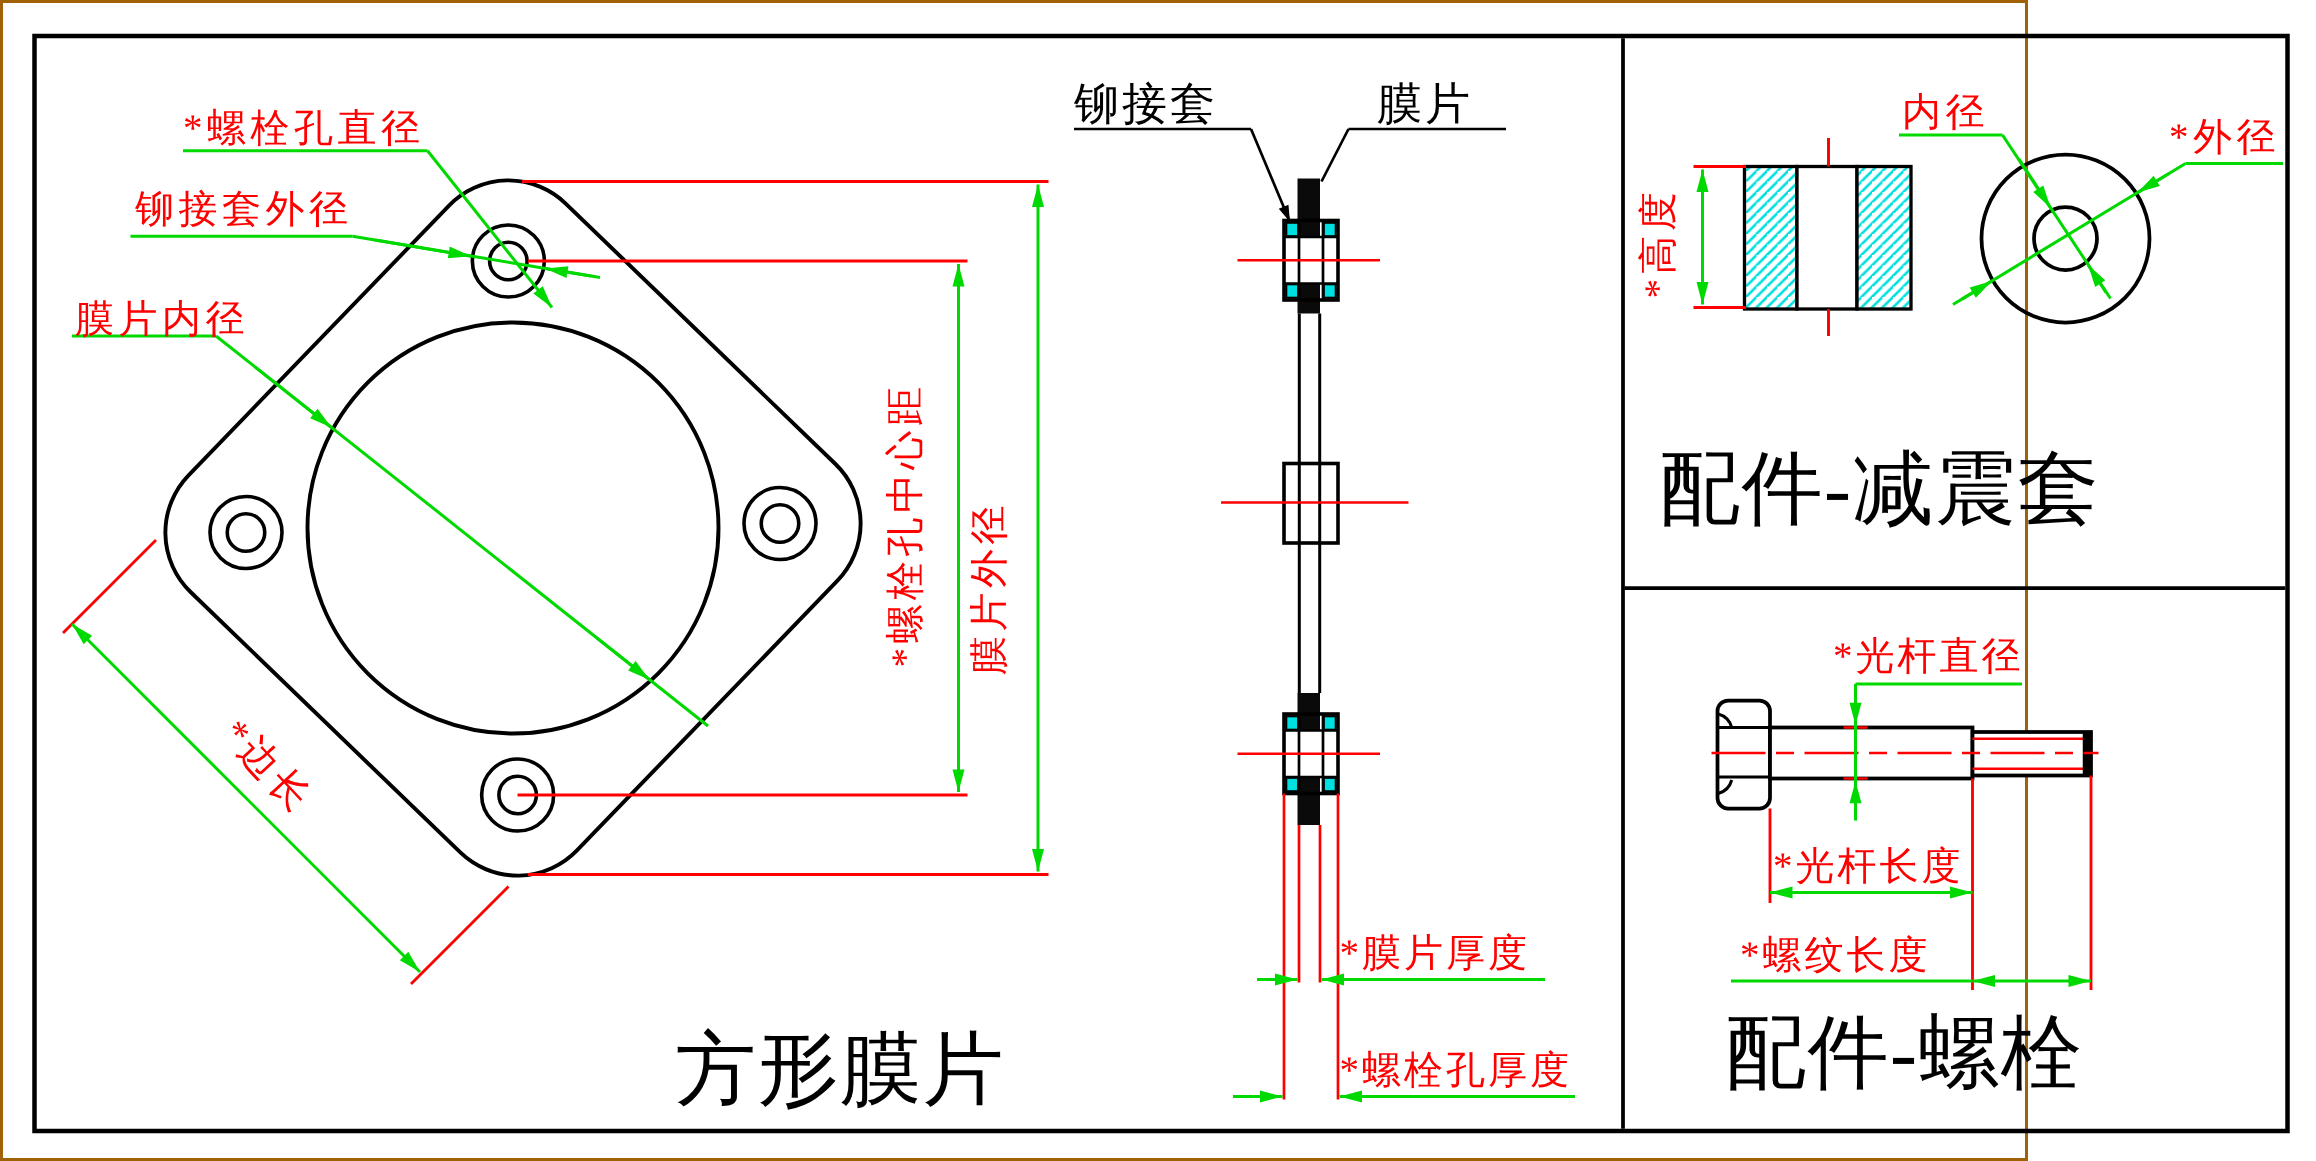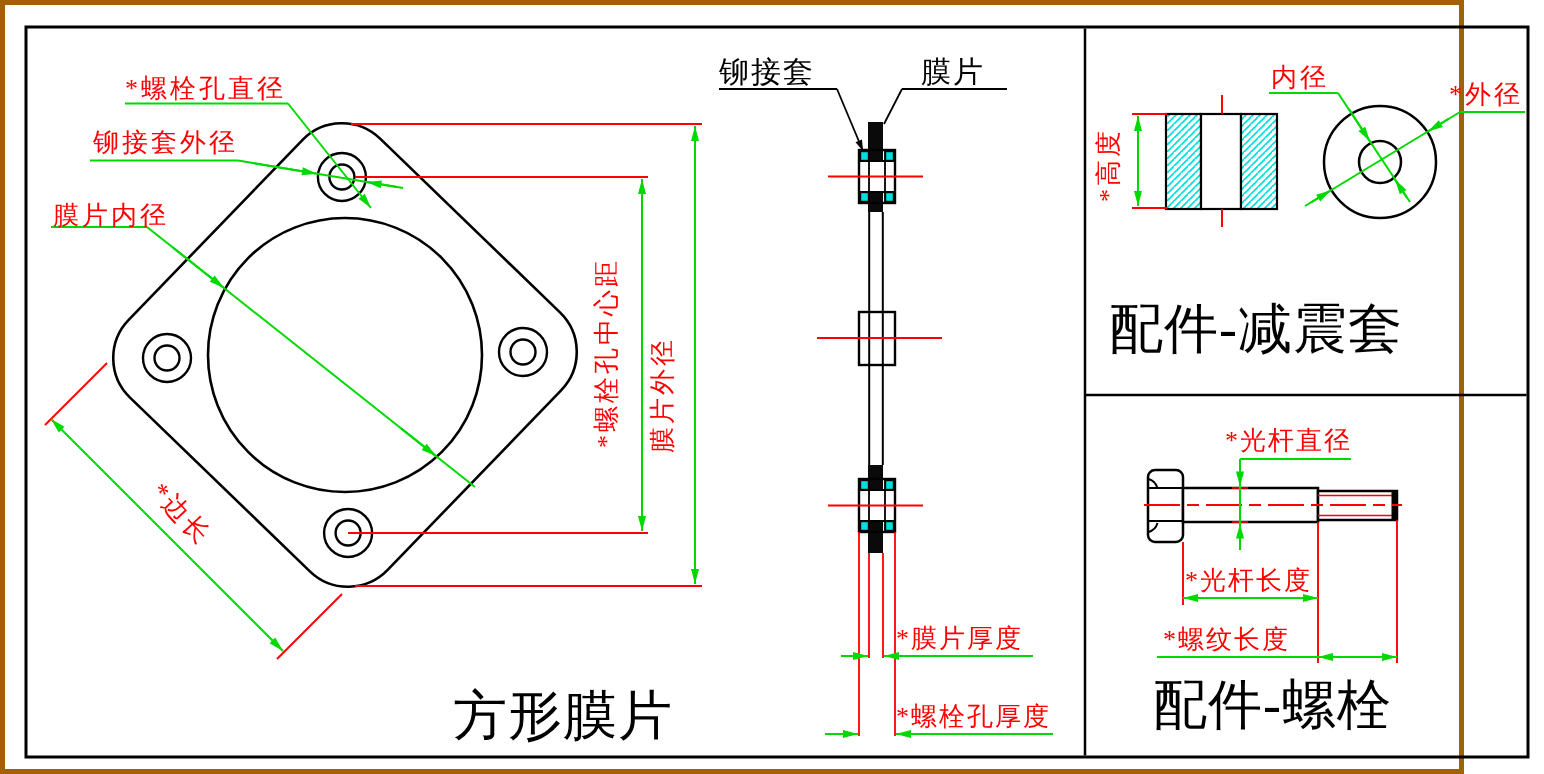--- a/index.html
+++ b/index.html
@@ -1,16 +1,16 @@
 <!DOCTYPE html>
 <html><head>
 <meta charset="utf-8">
 <style>
   html,body{margin:0;padding:0;background:#ffffff;}
-  .page{width:1464px;height:774px;box-sizing:border-box;border:5px solid #a16207;position:relative;background:#fff;}
+  .page{width:1352px;height:774px;box-sizing:border-box;border:2px solid #a16207;position:relative;background:#fff;}
   svg{display:block;font-family:"Liberation Serif","DejaVu Serif",serif;}
   text{fill:#ff0000;}
   .lbl{font-size:26px;letter-spacing:3px;}
   .lbl-sm{font-size:26px;letter-spacing:2px;}
   .blk{fill:#000;font-size:30px;letter-spacing:2px;}
   .title{fill:#000;font-size:54px;letter-spacing:1px;}
 </style>
 </head>
 <body>
 

